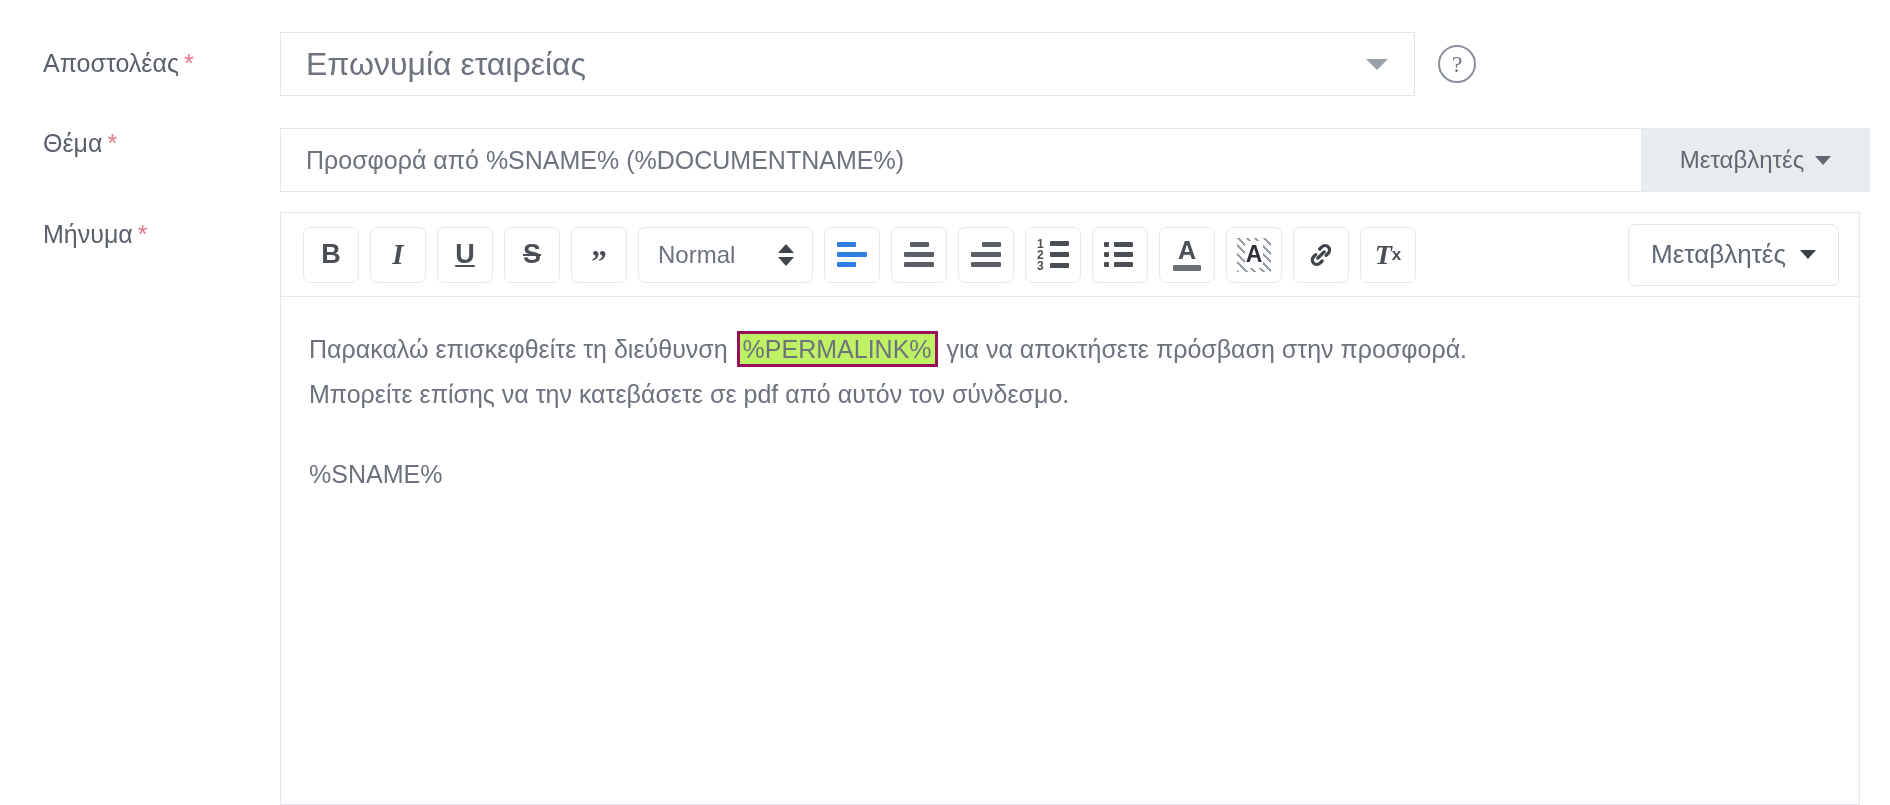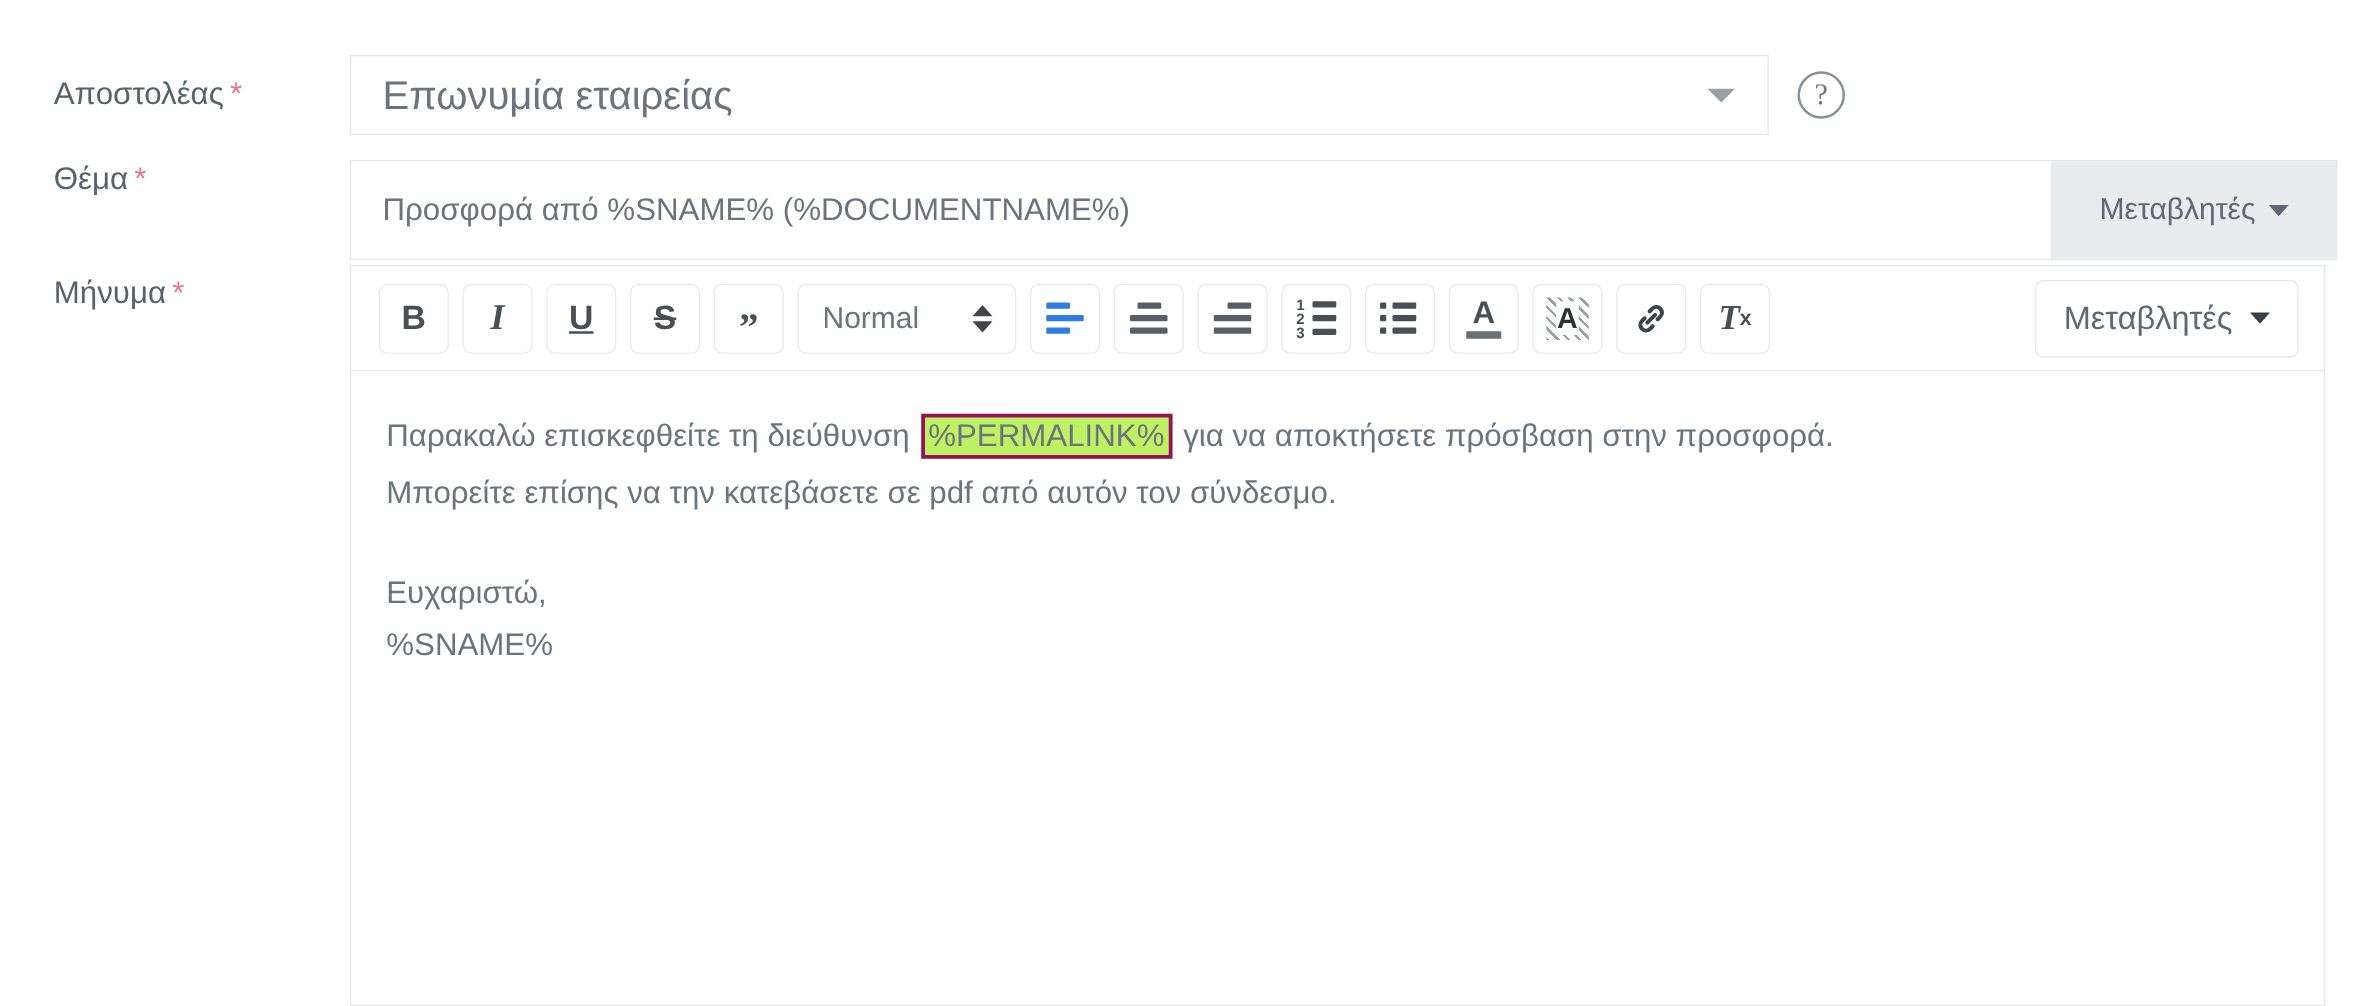--- a/index.html
+++ b/index.html
@@ -19,21 +19,21 @@
   
   .row { position: absolute; left: 0; width: 1890px; }
   .label {
     position: absolute; left: 43px;
     font-size: 25px; line-height: 30px;
     color: #5a616b; white-space: nowrap;
   }
   .req { color: #e8768f; font-size: 25px; margin-left: 5px; }
 
   
-  #row-sender { top: 44px; height: 51px; }
+  #row-sender { top: 32px; height: 51px; }
   #row-sender .label { top: 16px; }
   .select-wrap {
     position: absolute; left: 280px; top: 0;
     width: 1135px; height: 64px;
     border: 1px solid #e3e6ea;
     background: #fff;
     display: flex; align-items: center;
   }
   .select-value {
     flex: 1;
@@ -55,21 +55,21 @@
     color: #6e757e; font-size: 24px; line-height: 34px;
     text-align: center; font-family: "Liberation Serif", serif;
     cursor: pointer; background: #fff;
   }
 
   
   #row-subject { top: 128px; height: 64px; }
   #row-subject .label { top: 0; }
   .input-group {
     position: absolute; left: 280px; top: 0;
-    width: 1590px; height: 80px;
+    width: 1590px; height: 64px;
     display: flex;
     border: 1px solid #e3e6ea;
     background: #fff;
   }
   .text-input {
     flex: 1;
     border: 0; outline: none; background: transparent;
     padding-left: 25px;
     font-family: inherit;
     font-size: 25px; color: #6c737d;
@@ -353,20 +353,19 @@
         </div>
       </div>
 
       <div class="editor-body">
         <p class="tight">
           <span>Παρακαλώ επισκεφθείτε τη διεύθυνση</span>
           <span class="token">%PERMALINK%</span>
           <span>για να αποκτήσετε πρόσβαση στην προσφορά.</span>
         </p>
         <p>Μπορείτε επίσης να την κατεβάσετε σε pdf από αυτόν τον σύνδεσμο.</p>
-        <p class="tight">Ευχαριστώ,</p>
         <p>%SNAME%</p>
       </div>
 
     </div>
   </div>
 
 </div>
 
 </body></html>

